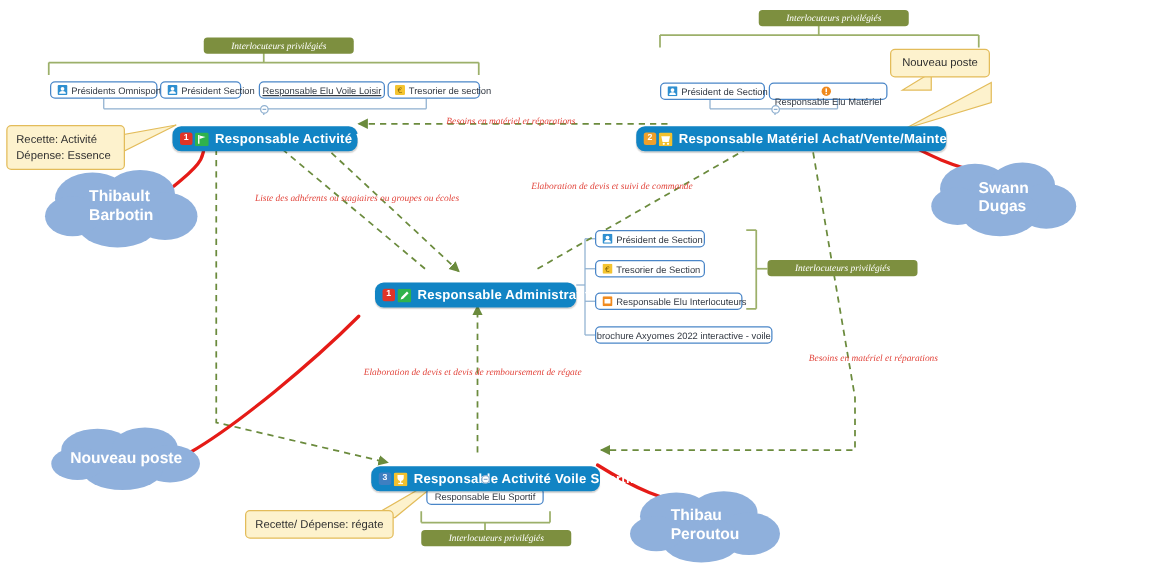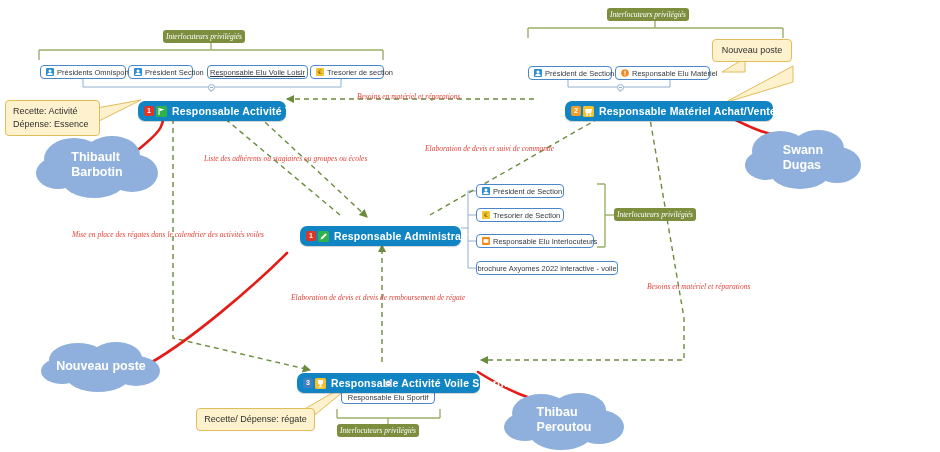--- a/index.html
+++ b/index.html
@@ -58,21 +58,21 @@
 
   
   .chip{
     position:absolute;
     background:#7d8f3f;
     color:#ffffff;
     font-style:italic;
     font-family:"Liberation Serif", serif;
     font-size:7.5px;
     border-radius:3px;
-    padding:2px 3px;
+    padding:2px 22px;
     white-space:nowrap;
     box-sizing:border-box;
   }
 
   
   .note{
     position:absolute;
     background:#fdf2cd;
     border:1px solid #e3bc5a;
     border-radius:4px;
@@ -291,21 +291,21 @@
   <div class="sub" style="left:528px;top:66px;width:84px;">
     <span class="sico">
       <svg viewBox="0 0 8 8" width="8" height="8">
           <rect width="8" height="8" rx="1" fill="#2f8fd0"></rect>
           <circle cx="4" cy="3" r="1.5" fill="#fff"></circle>
           <path d="M1.3,7 a2.7,2.3 0 0 1 5.4,0z" fill="#fff"></path>
         </svg>
     </span>
     <span>Président de Section</span>
   </div>
-  <div class="sub" style="left:615px;top:66px;width:95px;">
+  <div class="sub" style="left:615px;top:66px;width:95px;flex-direction:column;">
     <span class="sico">
       <svg viewBox="0 0 8 8" width="8" height="8">
           <circle cx="4" cy="4" r="3.8" fill="#f08a1e"></circle>
           <rect x="3.4" y="1.7" width="1.2" height="3" fill="#fff"></rect>
           <rect x="3.4" y="5.3" width="1.2" height="1.2" fill="#fff"></rect>
         </svg>
     </span>
     <span>Responsable Elu Matériel</span>
   </div>
 
@@ -350,21 +350,21 @@
     <span class="ico">
       <svg viewBox="0 0 11 11" width="11" height="11">
           <rect width="11" height="11" rx="1.5" fill="#2fb24c"></rect>
           <path d="M3,2 L3,9" stroke="#fff" stroke-width="1.1"></path>
           <path d="M3.6,2.3 L8.4,3.6 L3.6,5.2 Z" fill="#fff"></path>
         </svg>
     </span>
     <span class="lbl">Responsable Activité Voile</span>
   </div>
 
-  <div class="topic" style="left:565px;top:90px;width:208px;">
+  <div class="topic" style="left:509px;top:90px;width:248px;">
     <span class="badge orange">2</span>
     <span class="ico">
       <svg viewBox="0 0 11 11" width="11" height="11">
           <rect width="11" height="11" rx="1.5" fill="#f2c12e"></rect>
           <path d="M2,3 L9,3 L8,7.5 L3,7.5 Z" fill="#fff"></path>
           <circle cx="4" cy="9" r="0.9" fill="#fff"></circle>
           <circle cx="7.4" cy="9" r="0.9" fill="#fff"></circle>
         </svg>
     </span>
     <span class="lbl">Responsable Matériel Achat/Vente/Maintenance</span>
@@ -399,17 +399,16 @@
   <div class="collapse" style="left:385px;top:380px;"></div>
 
   <div class="note" style="left:5px;top:100px;width:95px;">Recette: Activité
 Dépense: Essence</div>
   <div class="note" style="left:712px;top:39px;width:80px;text-align:center;">Nouveau poste</div>
   <div class="note" style="left:196px;top:408px;width:119px;text-align:center;">Recette/ Dépense: régate</div>
 
   <div class="linklbl" style="left:357px;top:92px;">Besoins en matériel et réparations</div>
   <div class="linklbl" style="left:204px;top:154px;">Liste des adhérents ou stagiaires ou groupes ou écoles</div>
   <div class="linklbl" style="left:425px;top:144px;text-align:center;">Elaboration de devis et suivi de commande</div>
-  <div class="linklbl" style="left:72px;top:230px;">Mise en place des régates dans le calendrier des activités voiles</div>
   <div class="linklbl" style="left:291px;top:293px;">Elaboration de devis et devis de remboursement de régate</div>
   <div class="linklbl" style="left:647px;top:282px;">Besoins en matériel et réparations</div>
 
 </div>
 
 </body></html>

